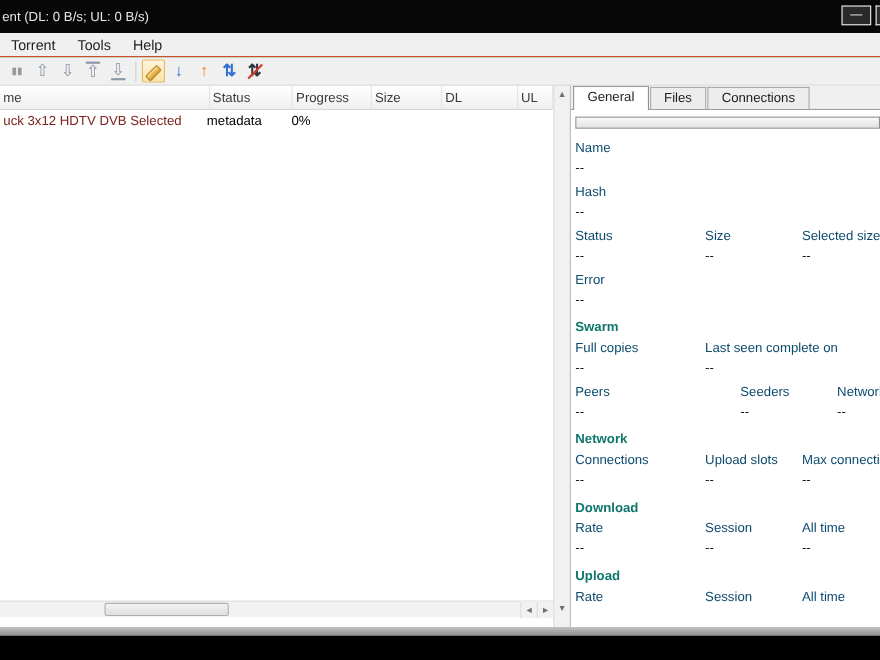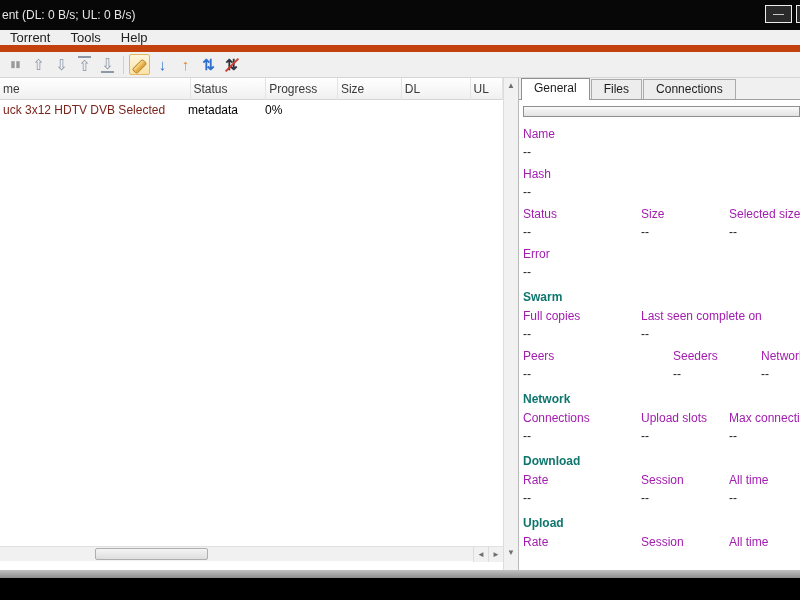--- a/index.html
+++ b/index.html
@@ -8,21 +8,21 @@
 
   
   .titlebar { position:absolute; left:0; top:0; width:800px; height:30px; background:#070707; }
   .title-text { position:absolute; left:2px; top:8px; font-size:12px; color:#e6e6e6; white-space:nowrap; }
   .win-btn { position:absolute; top:5px; right:8px; width:27px; height:18px; background:#2a2a2a;
              border:1px solid #ededed; color:#f2f2f2; font-size:11px; line-height:15px; text-align:center; cursor:default; }
   .win-btn-partial { position:absolute; top:5px; right:0; width:4px; height:18px; background:#2a2a2a; border:1px solid #ededed; border-right:none; }
 
   
   .menubar { position:absolute; left:0; top:30px; width:800px; height:22px; background:#f0f0f0;
-             border-bottom:7px solid #c2410c; display:flex; align-items:center; }
+             border-bottom:1px solid #c2410c; display:flex; align-items:center; }
   .menu-item { font-size:13px; color:#222; padding:3px 10px; }
 
   
   .toolbar { position:absolute; left:0; top:52px; width:800px; height:26px; background:#f0f0f0;
              border-bottom:1px solid #d6d6d6; display:flex; align-items:center; padding-left:4px; }
   .tb-btn { width:21px; height:21px; display:flex; align-items:center; justify-content:center; margin:0 1px; border-radius:2px; }
   .tb-btn.hl { background:linear-gradient(#fdf5dd,#fbe3a7); border:1px solid #e3b95f; }
   .tb-icon { font-size:15px; line-height:1; position:relative; display:inline-block; }
   .tb-icon.bold { font-weight:bold; }
   .tb-icon.topbar { border-top:2px solid; padding-top:0px; }
@@ -73,21 +73,21 @@
   .tab { font-size:12px; color:#1c1c1c; padding:2px 12px; background:#ededed; border:1px solid #ababab;
          border-bottom:none; margin-right:1px; height:20px; }
   .tab.active { background:#fff; height:22px; position:relative; z-index:2; margin-bottom:-1px;
                 border-color:#8f8f8f; }
   .rcontent { padding:0 0 0 4px; }
   .pbar { margin-top:6px; height:11px; width:100%; border:1px solid #8f8f8f;
           background:linear-gradient(#fafafa,#e2e2e2); }
   .sec-title { font-size:12px; font-weight:bold; color:#0f766e; margin:9px 0 3px 0; }
   .drow { display:flex; margin-bottom:4px; }
   .dcell { overflow:hidden; white-space:nowrap; }
-  .dlbl { font-size:12px; color:#a21caf; height:18px; line-height:18px; }
+  .dlbl { font-size:12px; color:#0c4a6e; height:18px; line-height:18px; }
   .dval { font-size:12px; color:#1a1a1a; height:18px; line-height:18px; }
   .first-gap { height:8px; }
 
   
   .bottomstrip { position:absolute; left:0; top:570px; width:800px; height:8px;
                  background:linear-gradient(#c2c2c2,#8d8d8d); }
 </style>
 </head>
 <body>
 

